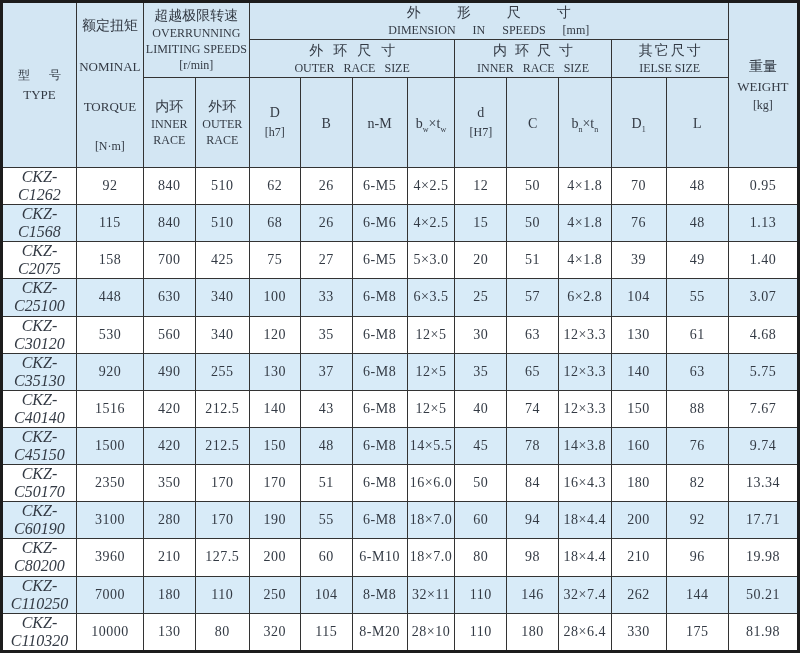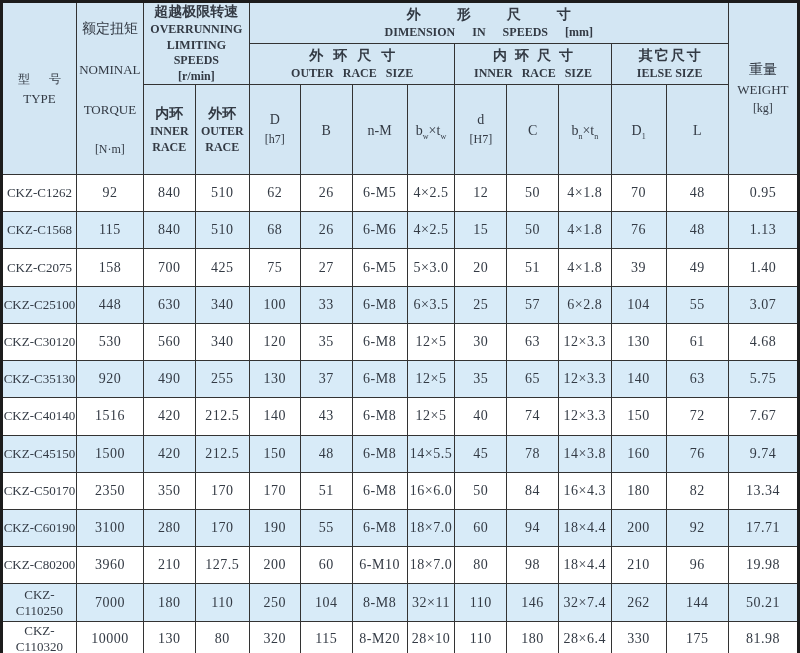--- a/index.html
+++ b/index.html
@@ -33,28 +33,28 @@
   thead th {
     background: var(--header-bg);
     font-weight: normal;
   }
   tr.hr1 { height: 38px; }
   tr.hr2 { height: 38px; }
   tr.hr3 { height: 90px; }
   tbody tr { height: 37px; }
   tbody td { background: var(--row-bg); font-size: 14px; letter-spacing: 0.5px; }
   tbody tr.alt td { background: var(--row-alt-bg); }
-  tbody td.model-cell { font-size: 13px; letter-spacing: 0; }
+  tbody td.model-cell { font-size: 16px; letter-spacing: 0; font-style: italic; }
 
   .stack {
     display: flex; flex-direction: column;
     align-items: center; justify-content: center;
     height: 100%;
   }
-  .gap-xs { gap: 1px; font-weight: bold; }
+  .gap-xs { gap: 1px; }
   .gap-sm { gap: 4px; }
   .gap-md { gap: 24px; }
   .gap-lg { gap: 3px; }
 
   .zh    { font-size: 12px; }
   .zh-md { font-size: 14px; }
   .en    { font-size: 13px; }
   .en-sm { font-size: 12px; }
   .unit  { font-size: 12px; }
 
@@ -299,21 +299,21 @@
         <td>420</td>
         <td>212.5</td>
         <td>140</td>
         <td>43</td>
         <td>6-M8</td>
         <td>12×5</td>
         <td>40</td>
         <td>74</td>
         <td>12×3.3</td>
         <td>150</td>
-        <td>72</td>
+        <td>88</td>
         <td>7.67</td>
       </tr>
       <tr class="alt">
         <td class="model-cell">CKZ-C45150</td>
         <td>1500</td>
         <td>420</td>
         <td>212.5</td>
         <td>150</td>
         <td>48</td>
         <td>6-M8</td>

